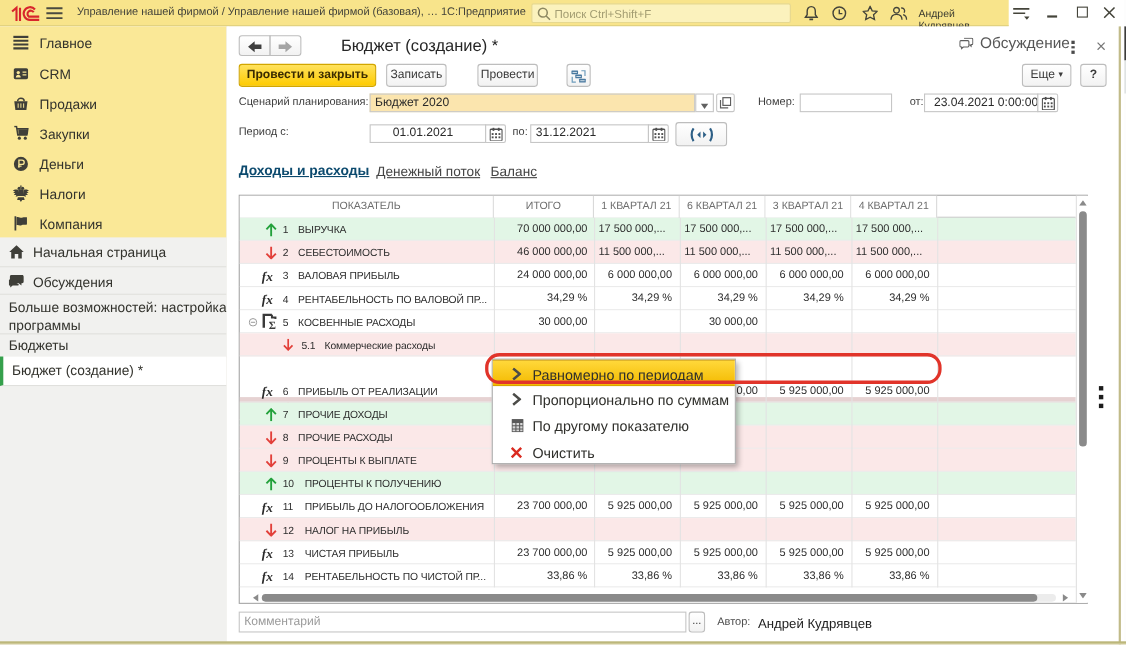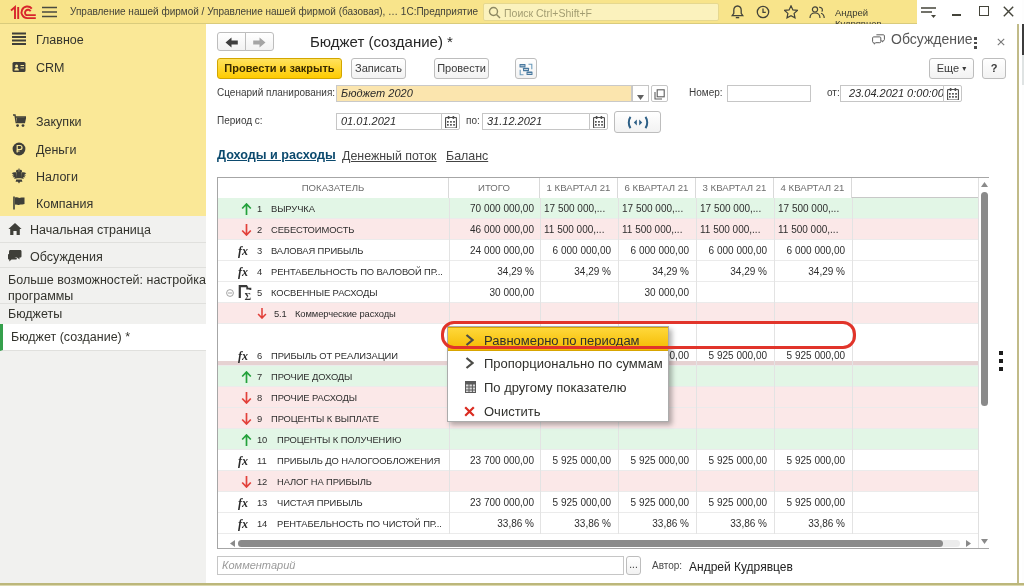--- a/index.html
+++ b/index.html
@@ -21,21 +21,21 @@
 .sbitem { position:absolute; left:0; width:206px; height:27px; }
 .sbitem .txt { position:absolute; left:36px; top:7px; font-size:12.5px; color:#33332d; }
 .sbitem .ico { position:absolute; left:12px; top:6px; width:14px; height:14px; }
 .sbg { border-bottom:1px solid #e0e0dd;padding-left:24px; }
 #sb-active { left:0; top:300px; width:206px; height:27px; background:#fff; border-left:3px solid #35a04c; border-bottom:1px solid #e0e0dd; }
 #sb-active .txt { position:absolute; left:8px; top:6px; font-size:12.5px; color:#33332d; }
 
 #content { left:206px; top:24px; width:816px; height:560px; background:#fff; }
 .btn { position:absolute; background:linear-gradient(#ffffff,#f2f2f2); border:1px solid #bdbdbd; border-radius:3px; font-size:11px; color:#3a3a3a; text-align:center; white-space:nowrap; overflow:hidden; }
 .ylw { background:linear-gradient(#ffe25e,#fecb00); border:1px solid #d2a600; font-weight:bold; color:#3a2b00; }
-.inp { position:absolute; background:#fff; border:1px solid #c6c6c6; font-size:11px; color:#2a2a2a; white-space:nowrap; overflow:hidden;font-style:italic; }
+.inp { position:absolute; background:#fff; border:1px solid #c6c6c6; font-size:11px; color:#2a2a2a; white-space:nowrap; overflow:hidden; }
 .lbl { position:absolute; font-size:10px; color:#3c3c3c; }
 
 #tbl { left:11px; top:153px; width:772px; height:372px; border:1px solid #a6a6a6; background:#fff; }
 .th { position:absolute; top:0; height:20px; border-right:1px solid #d9d9d9; color:#6d6d6d; font-size:9.6px; text-align:center; line-height:20px; background:#fff; }
 .row { position:absolute; left:0; width:760px; height:21px; border-bottom:1px solid #ebebeb; }
 .grn { background:#e2f6e6; }
 .pnk { background:#fbe8e8; }
 .sel { background:#e6d2d2;margin-top:37px; }
 .cell { position:absolute; top:0; height:21px; line-height:21px; font-size:10px; color:#2e2e2e; }
 .nm { font-size:9.4px !important; letter-spacing:-0.1px; }
@@ -118,20 +118,28 @@
       <div class="txt">Главное</div>
     </div>
   <div class="sbitem" style="top:30px">
       <svg class="ico" viewBox="0 0 14 14">
         <rect x="0.5" y="2" width="13" height="10" rx="1.5" fill="#3f3f39"></rect>
         <circle cx="4.6" cy="6" r="1.5" fill="#fae897"></circle>
         <path d="M2.4 10.5 C2.4 8.7 3.4 8 4.6 8 C5.8 8 6.8 8.7 6.8 10.5 Z" fill="#fae897"></path>
         <path d="M8.5 5.5 H12 M8.5 8 H12" stroke="#fae897" stroke-width="1.1"></path>
       </svg>
       <div class="txt">CRM</div>
+    </div>
+  <div class="sbitem" style="top:57px">
+      <svg class="ico" viewBox="0 0 14 14">
+        <path d="M4 5 C4 1.5 10 1.5 10 5" fill="none" stroke="#3f3f39" stroke-width="1.3"></path>
+        <path d="M1 5 H13 L12 13 H2 Z" fill="#3f3f39"></path>
+        <path d="M4.5 7 V11 M7 7 V11 M9.5 7 V11" stroke="#fae897" stroke-width="0.9"></path>
+      </svg>
+      <div class="txt">Продажи</div>
     </div>
   <div class="sbitem" style="top:84px">
       <svg class="ico" viewBox="0 0 14 14">
         <path d="M1 1 H3 L4.2 8.6 H12.4 L13.6 3 H4" fill="none" stroke="#3f3f39" stroke-width="1.4"></path>
         <path d="M4.6 3.6 H13 V8 H4.8 Z" fill="#3f3f39"></path>
         <circle cx="5.6" cy="11.6" r="1.4" fill="#3f3f39"></circle>
         <circle cx="11" cy="11.6" r="1.4" fill="#3f3f39"></circle>
       </svg>
       <div class="txt">Закупки</div>
     </div>
@@ -256,21 +264,21 @@
           <rect x="5.1" y="5" width="1.7" height="1.7"></rect>
           <rect x="8.2" y="5" width="1.7" height="1.7"></rect>
           <rect x="2" y="8" width="1.7" height="1.7"></rect>
           <rect x="5.1" y="8" width="1.7" height="1.7"></rect>
           <rect x="8.2" y="8" width="1.7" height="1.7"></rect>
         </g>
       </svg>
   </div>
 
   <div class="lbl" style="left:11px;top:91px">Период с:</div>
-  <div class="inp" style="left:130px;top:89px;width:106px;height:17px;line-height:15px;padding-left:4px">01.01.2021</div>
+  <div class="inp" style="left:130px;top:89px;width:106px;height:17px;line-height:15px;padding-left:20px">01.01.2021</div>
   <div class="abs" style="left:235px;top:89px;width:19px;height:17px;border:1px solid #c6c6c6;background:#fff;border-radius:0 2px 2px 0">
     <svg style="margin:2px 0 0 3px" width="12" height="12" viewBox="0 0 12 12">
         <g fill="#4e4e4e">
           <rect x="0.5" y="1.5" width="11" height="10.5" rx="1" fill="none" stroke="#4e4e4e" stroke-width="1.2"></rect>
           <rect x="2.8" y="0" width="1.6" height="3"></rect>
           <rect x="7.6" y="0" width="1.6" height="3"></rect>
           <rect x="2" y="5" width="1.7" height="1.7"></rect>
           <rect x="5.1" y="5" width="1.7" height="1.7"></rect>
           <rect x="8.2" y="5" width="1.7" height="1.7"></rect>
           <rect x="2" y="8" width="1.7" height="1.7"></rect>

